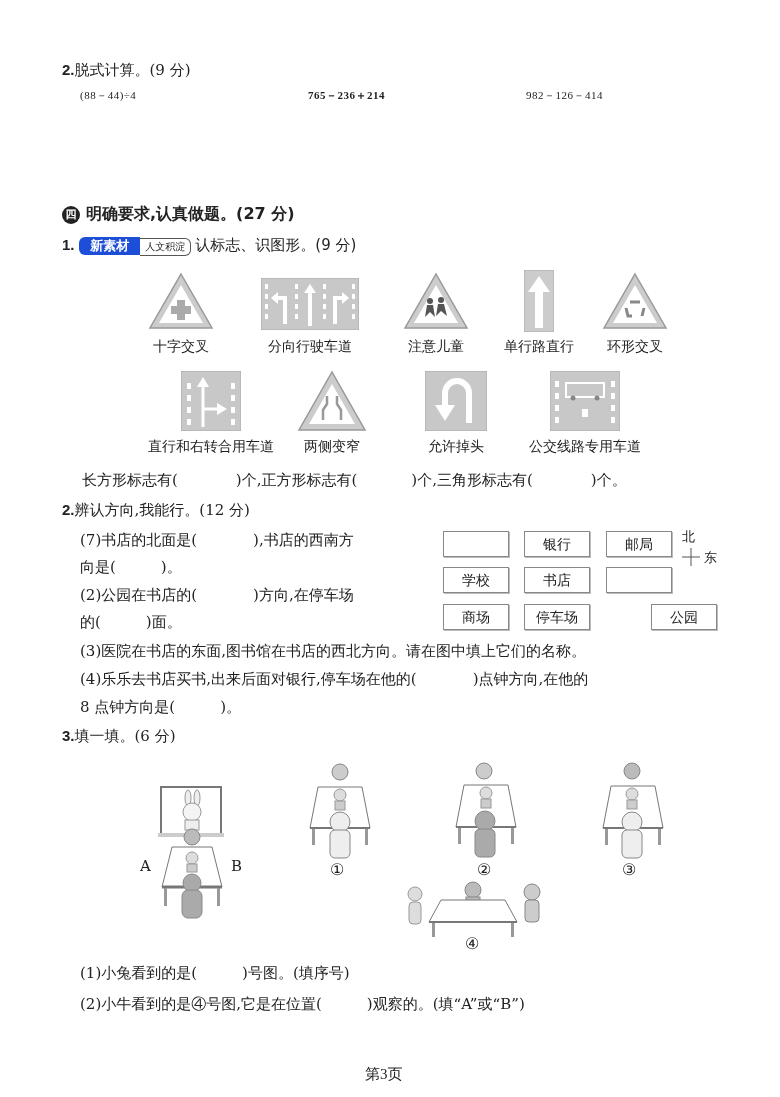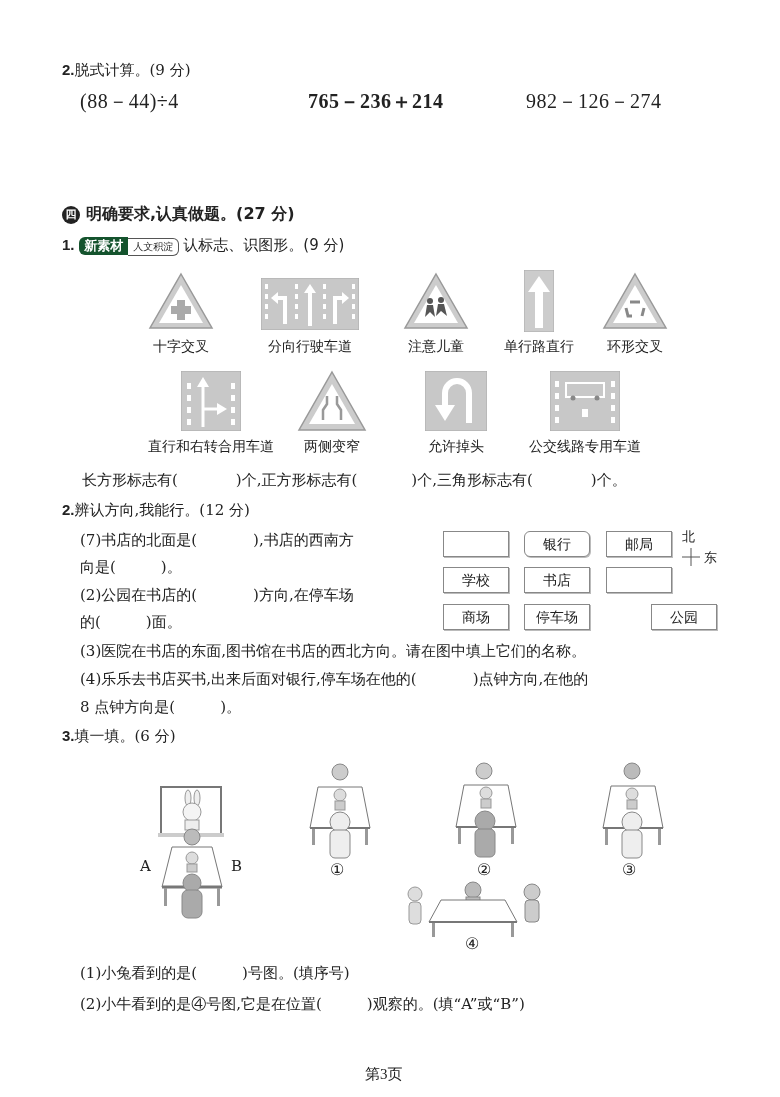--- a/index.html
+++ b/index.html
@@ -2,42 +2,42 @@
 <html><head>
 <meta charset="utf-8">
 <style>
   html, body { margin:0; padding:0; background:#fff; }
   body { width:780px; height:1097px; position:relative; overflow:hidden;
          font-family:"DejaVu Serif","Liberation Serif",serif; color:#222; }
   .abs { position:absolute; }
   .txt { font-size:15px; white-space:nowrap; line-height:20px; }
   .sans { font-family:"DejaVu Sans","Liberation Sans",sans-serif; }
   .qnum { font-family:"Liberation Sans","DejaVu Sans",sans-serif; font-weight:bold; }
-  .math { font-family:"Liberation Serif","DejaVu Serif",serif; font-size:20px; letter-spacing:0.5px; }
+  .math { font-family:"Liberation Serif","DejaVu Serif",serif; font-size:11px; letter-spacing:0.5px; }
   .sec-badge { display:inline-block; width:18px; height:18px; border-radius:50%; background:#222; color:#fff;
                font-size:11px; text-align:center; line-height:18px; vertical-align:middle; margin-right:6px; }
-  .tag-dark { display:inline-block; background:#14532d; color:#fff; border-radius:6px 0 0 6px;
-              padding:0 5px; font-size:13px; line-height:18px; font-weight:bold; }
+  .tag-dark { display:inline-block; background:#1d4ed8; color:#fff; border-radius:6px 0 0 6px;
+              padding:0 11px; font-size:13px; line-height:18px; font-weight:bold; }
   .tag-light { display:inline-block; border:1px solid #555; border-left:none; border-radius:0 6px 6px 0;
                padding:0 5px; font-size:10px; line-height:16px; margin-right:4px; }
   .sign { position:absolute; }
   .sign-label { position:absolute; font-size:14px; text-align:center; white-space:nowrap; }
   .grid-cell { position:absolute; width:64px; height:24px; border:1px solid #888; background:#fff;
                box-shadow: 1px 1px 0 #bbb; font-size:14px; text-align:center; line-height:24px; }
   .figure-num { position:absolute; font-size:16px; }
 </style>
 </head>
 <body>
 
 <div class="abs txt" style="left:62px;top:60px;">
   <span class="qnum">2.</span><span>脱式计算。(9 分)</span>
 </div>
 <div class="abs math" style="left:80px;top:88px;">(88－44)÷4</div>
 <div class="abs math" style="left:308px;top:88px;font-weight:bold;">765－236＋214</div>
-<div class="abs math" style="left:526px;top:88px;">982－126－274</div>
+<div class="abs math" style="left:526px;top:88px;">982－126－414</div>
 
 <div class="abs txt sans" style="left:62px;top:204px;font-size:16px;font-weight:bold;">
   <span class="sec-badge">四</span><span>明确要求,认真做题。(27 分)</span>
 </div>
 
 <div class="abs txt sans" style="left:62px;top:235px;">
   <span class="qnum">1.</span>
   <span class="tag-dark">新素材</span><span class="tag-light">人文积淀</span><span>认标志、识图形。(9 分)</span>
 </div>
 
@@ -167,21 +167,21 @@
 <div class="abs txt" style="left:80px;top:530px;">
   <span>(7)书店的北面是(</span><span style="display:inline-block;width:56px;"></span><span>),书店的西南方</span>
 </div>
 <div class="abs txt" style="left:80px;top:557px;">向是(　　　)。</div>
 <div class="abs txt" style="left:80px;top:585px;">
   <span>(2)公园在书店的(</span><span style="display:inline-block;width:56px;"></span><span>)方向,在停车场</span>
 </div>
 <div class="abs txt" style="left:80px;top:612px;">的(　　　)面。</div>
 
 <div class="grid-cell" style="left:443px;top:531px;"></div>
-<div class="grid-cell" style="left:524px;top:531px;border-radius:6px;">银行</div>
+<div class="grid-cell" style="left:524px;top:531px;">银行</div>
 <div class="grid-cell" style="left:606px;top:531px;">邮局</div>
 <div class="grid-cell" style="left:443px;top:567px;">学校</div>
 <div class="grid-cell" style="left:524px;top:567px;">书店</div>
 <div class="grid-cell" style="left:606px;top:567px;"></div>
 <div class="grid-cell" style="left:443px;top:604px;">商场</div>
 <div class="grid-cell" style="left:524px;top:604px;">停车场</div>
 <div class="grid-cell" style="left:606px;top:604px;margin-left:45px;">公园</div>
 
 <div class="abs" style="left:682px;top:528px;font-size:13px;">北</div>
 <svg class="abs" style="left:681px;top:547px;" width="20" height="20">

